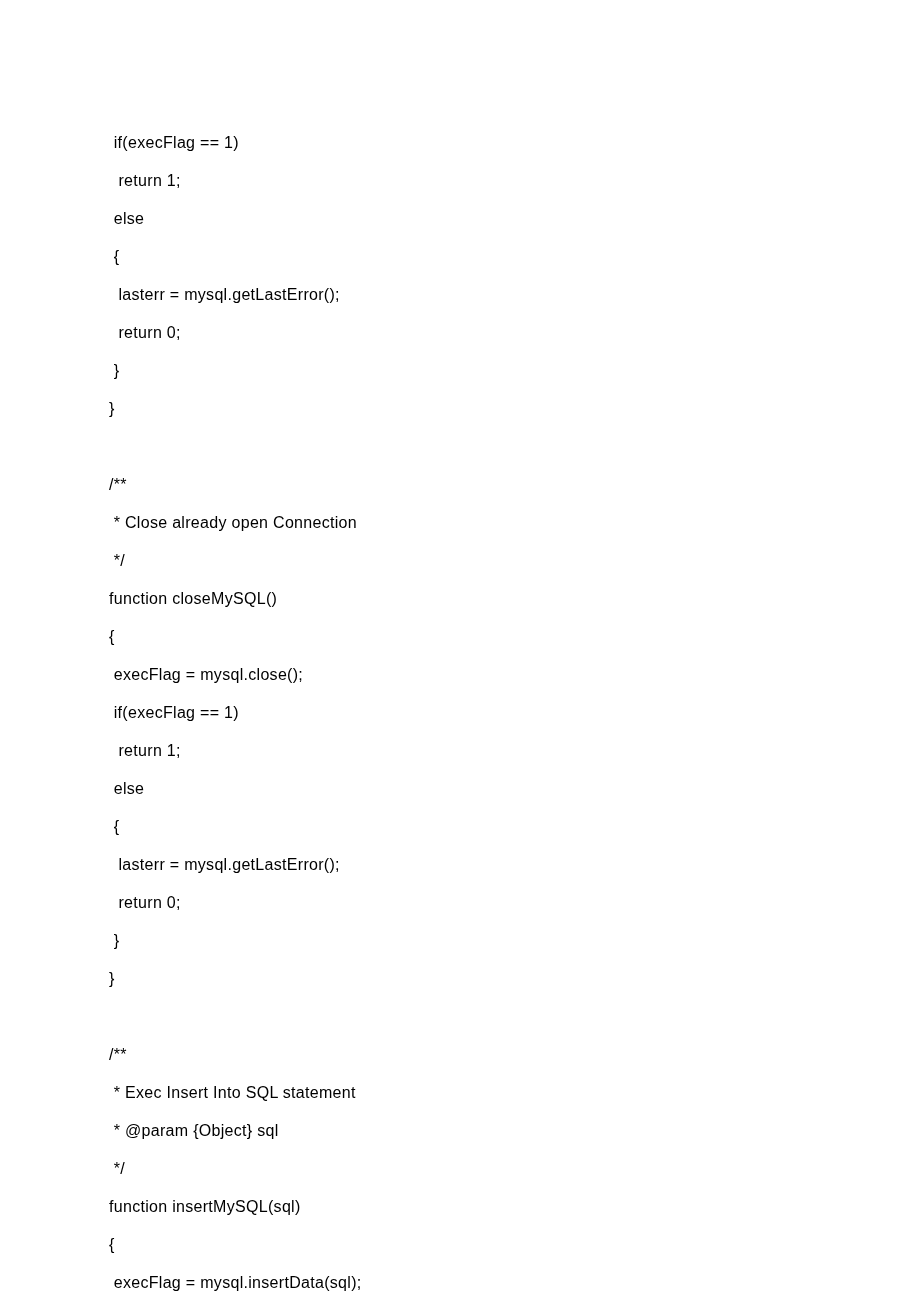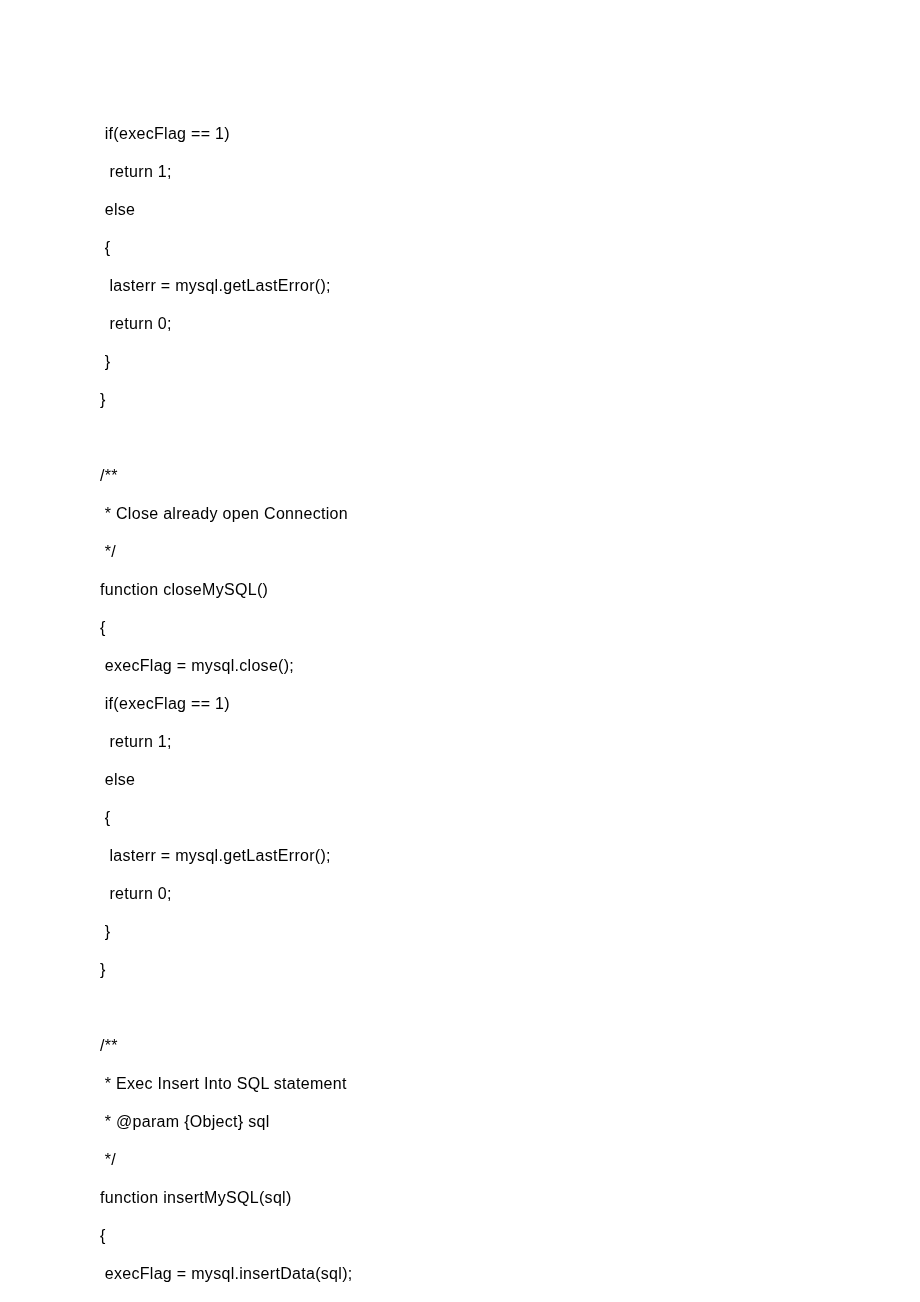--- a/index.html
+++ b/index.html
@@ -9,21 +9,21 @@
     width: 920px;
   }
   .page {
     width: 920px;
     min-height: 1302px;
     box-sizing: border-box;
     padding: 115px 100px 100px 100px;
     background: #ffffff;
   }
   pre.code {
-    margin: 0;
+    margin: 9px;
     font-family: Verdana, Geneva, sans-serif;
     font-size: 16px;
     line-height: 38px;
     color: #000000;
     white-space: pre;
     letter-spacing: 0.3px;
   }
 </style>
 </head>
 <body>

